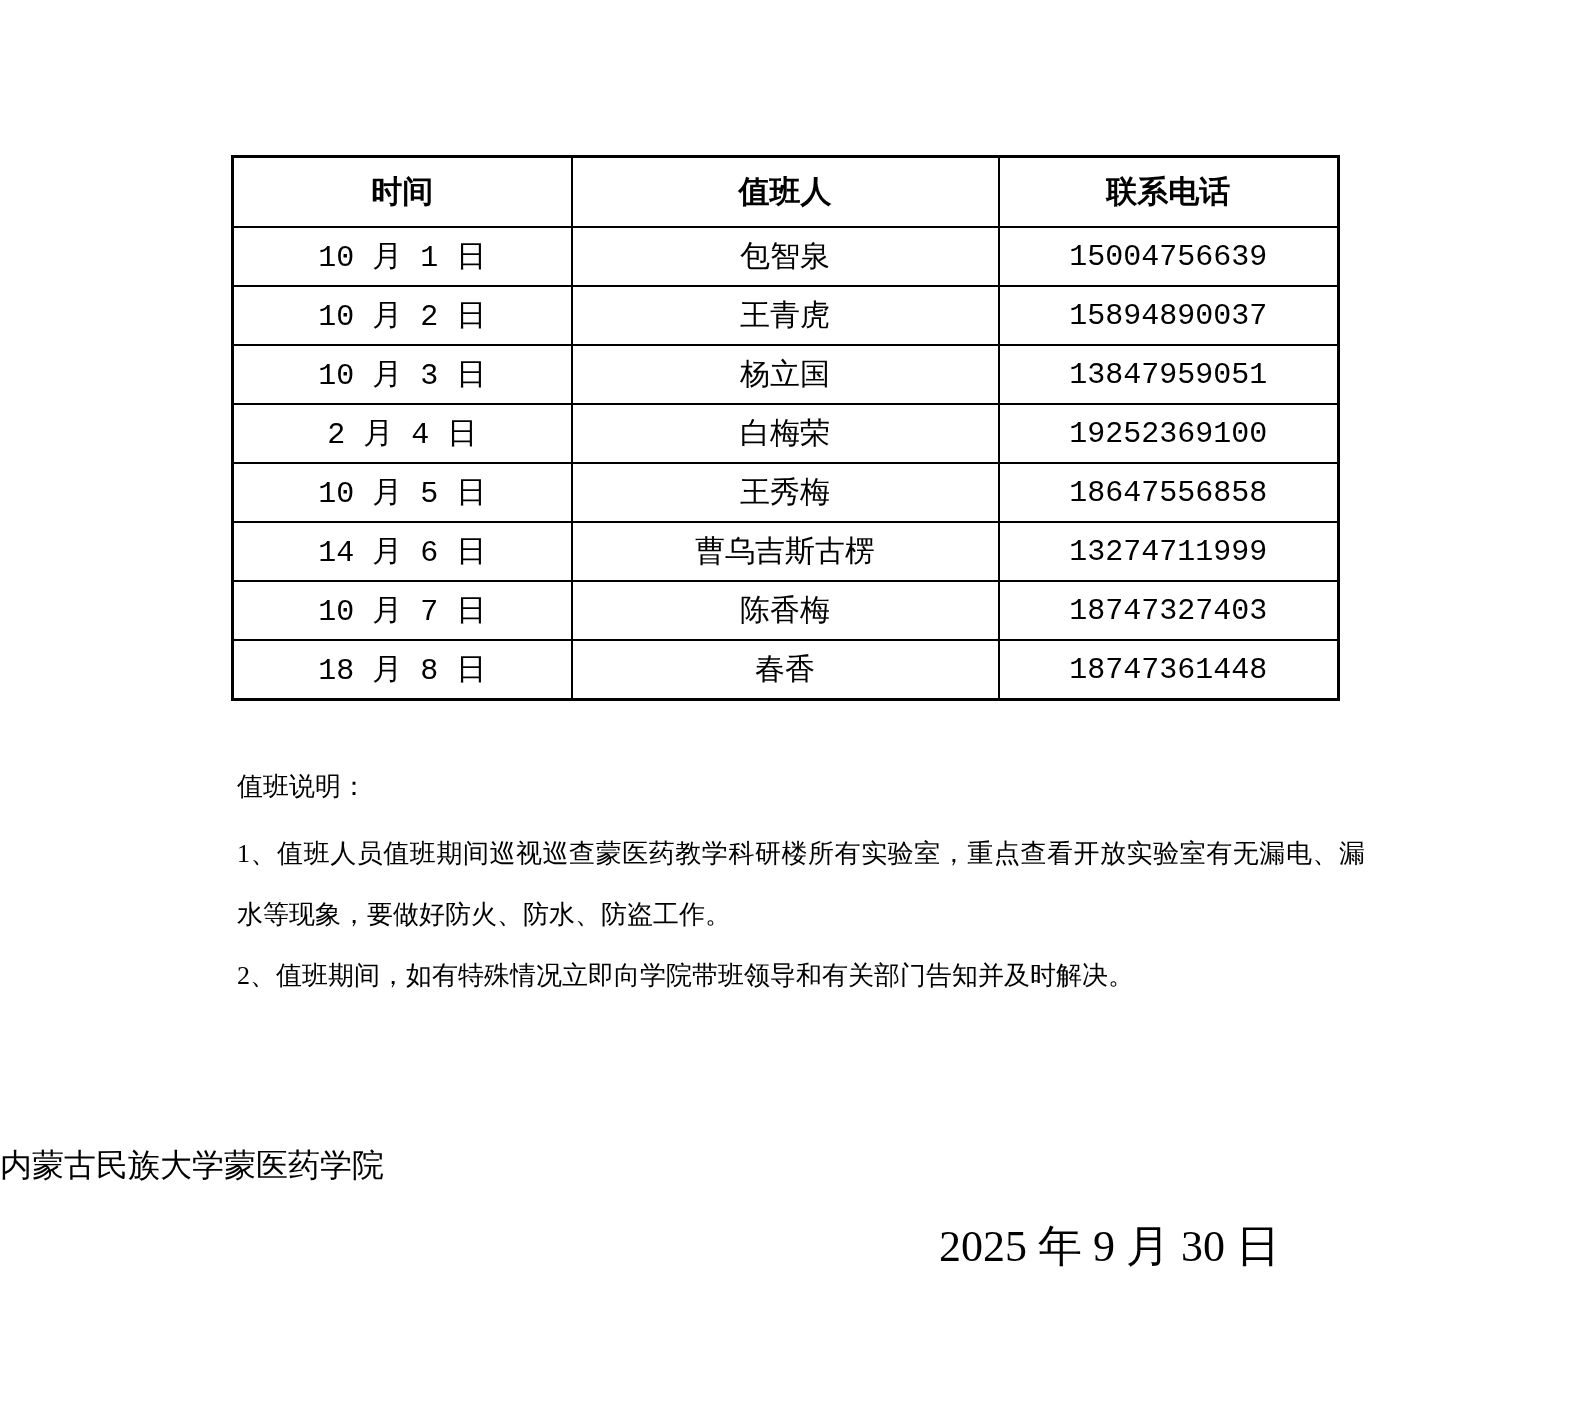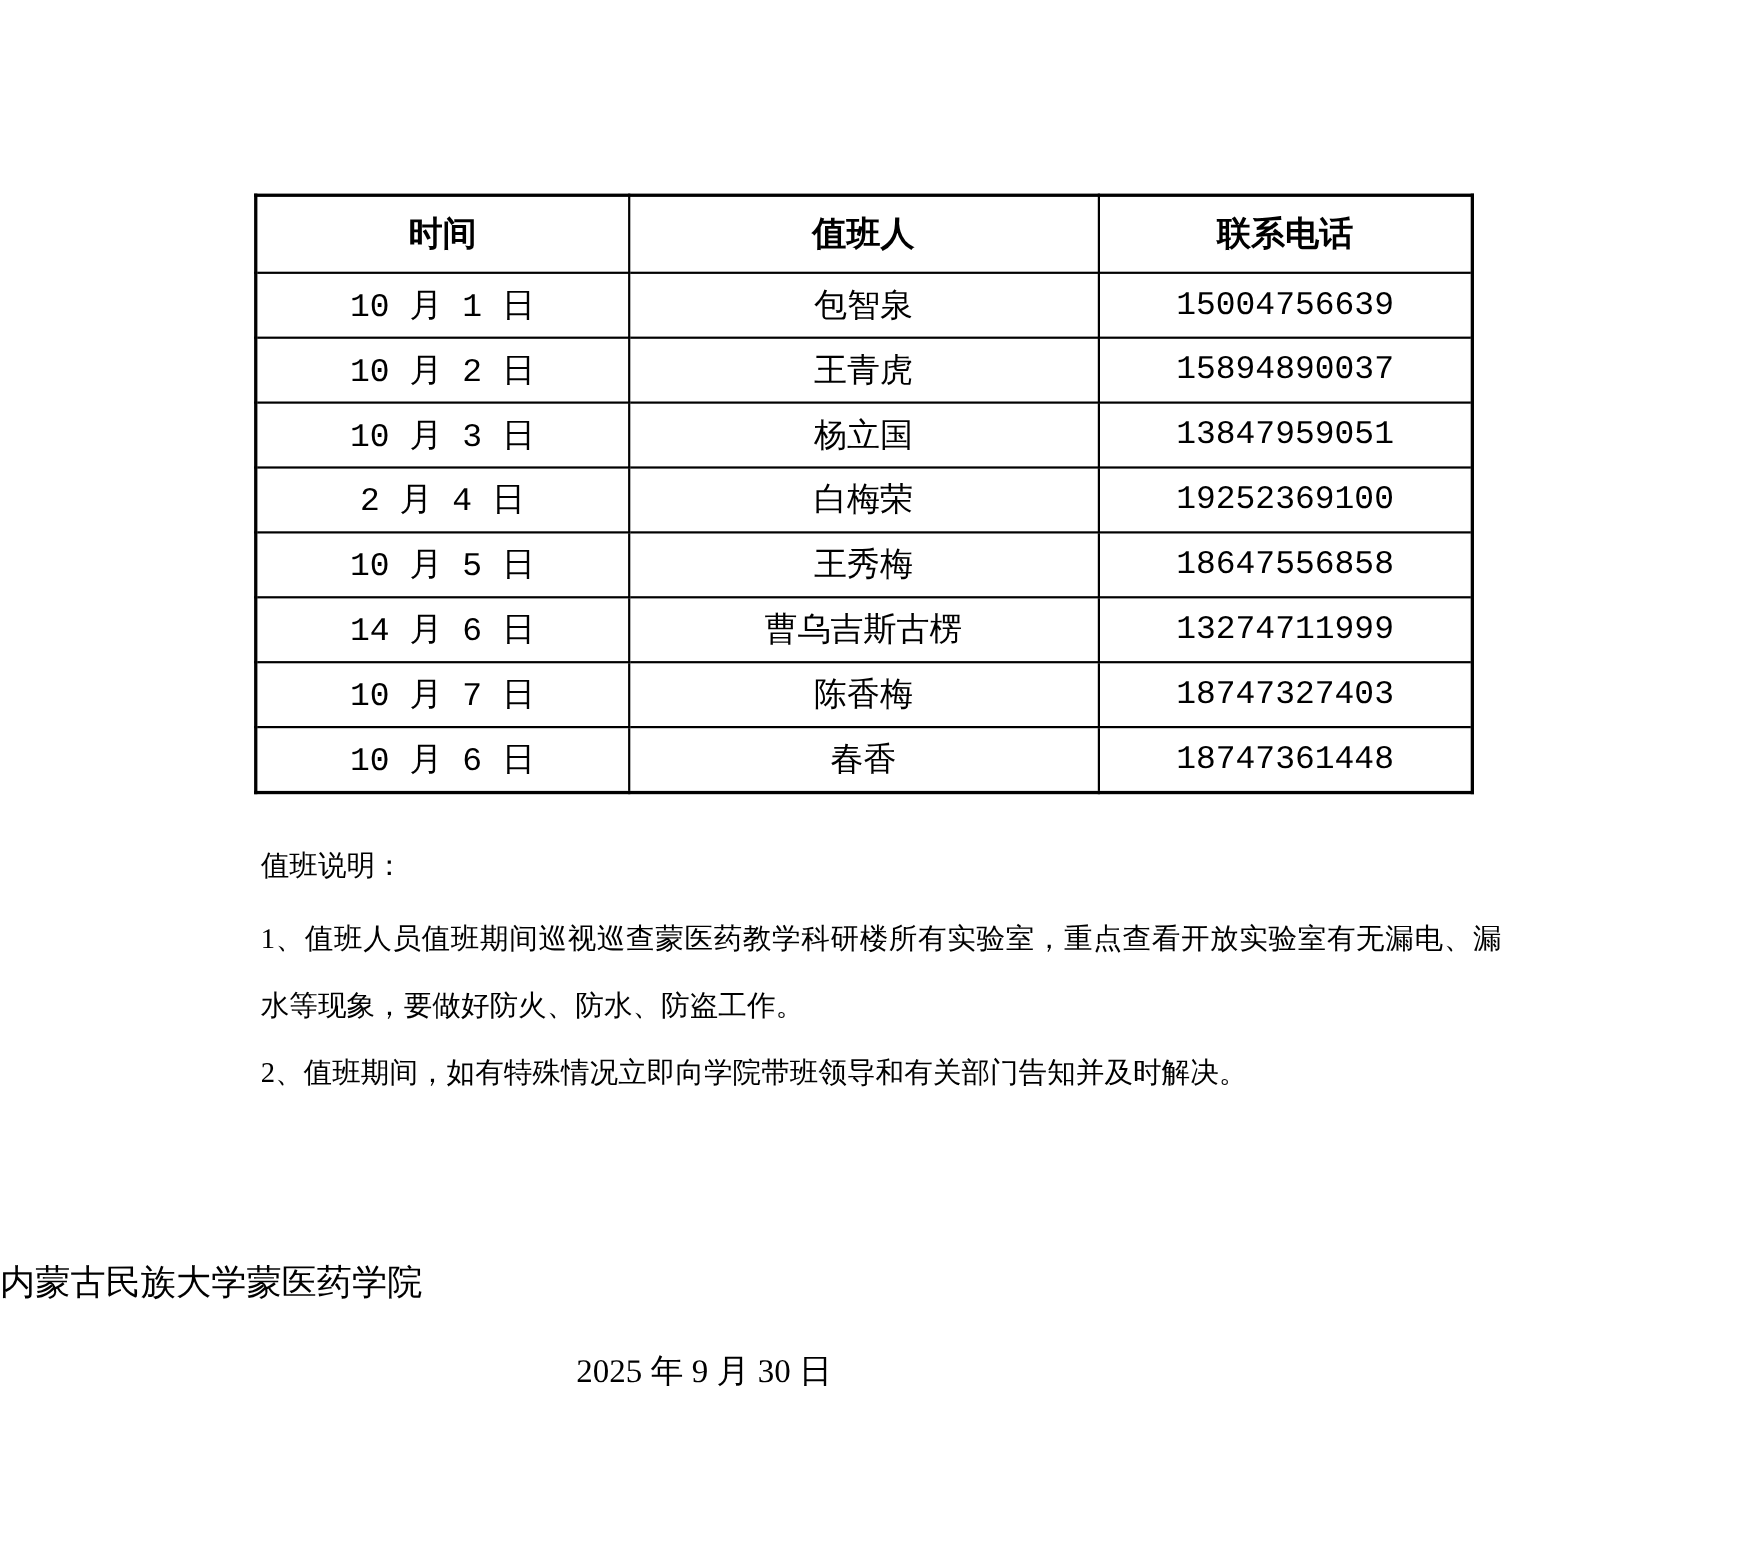--- a/index.html
+++ b/index.html
@@ -14,21 +14,20 @@
     width: 1587px; height: 1404px;
     background: #ffffff;
     overflow: hidden;
   }
   table.duty {
     position: absolute;
     left: 231px; top: 155px;
     border-collapse: collapse;
     table-layout: fixed;
     border: 3px solid #000;
-    margin-top: 21px;
   }
   table.duty th, table.duty td {
     border: 2px solid #000;
     text-align: center;
     vertical-align: middle;
     font-size: 30px;
     padding: 0;
     overflow: hidden;
     white-space: nowrap;
   }
@@ -55,22 +54,22 @@
   }
   .sig-org {
     position: absolute;
     left: 0; right: 246px; top: 1144px;
     font-size: 32px;
     line-height: 42px;
   }
   .sig-date {
     position: absolute;
     left: 0; right: 307px; top: 1226px;
-    text-align: center;
-    font-size: 30px;
+    text-align: right;
+    font-size: 44px;
     line-height: 42px;
   }
 </style>
 </head>
 <body>
 
 <div class="page">
 
   <table class="duty">
     <colgroup>
@@ -115,21 +114,21 @@
           <td>14 月 6 日</td>
           <td>曹乌吉斯古楞</td>
           <td>13274711999</td>
         </tr>
         <tr>
           <td>10 月 7 日</td>
           <td>陈香梅</td>
           <td>18747327403</td>
         </tr>
         <tr>
-          <td>10 月 6 日</td>
+          <td>18 月 8 日</td>
           <td>春香</td>
           <td>18747361448</td>
         </tr>
       </tbody>
   </table>
 
   <div class="notes">
     <p class="notes-title">值班说明：</p>
     <p class="note-item">1、值班人员值班期间巡视巡查蒙医药教学科研楼所有实验室，重点查看开放实验室有无漏电、漏水等现象，要做好防火、防水、防盗工作。</p>
     <p class="note-item">2、值班期间，如有特殊情况立即向学院带班领导和有关部门告知并及时解决。</p>

